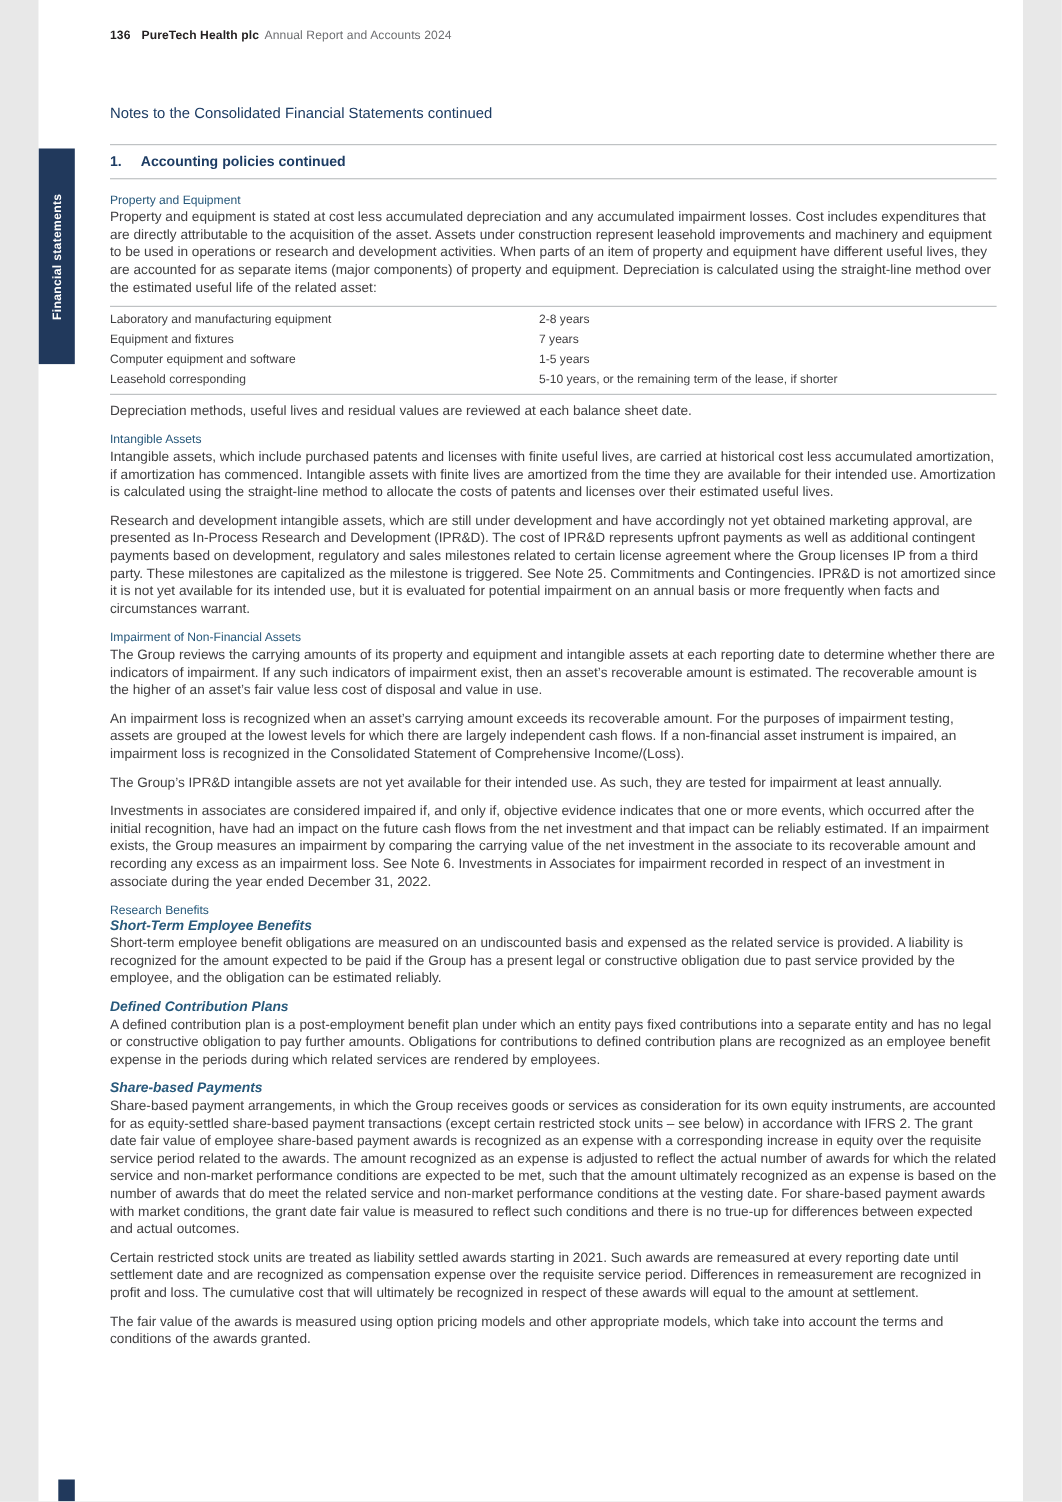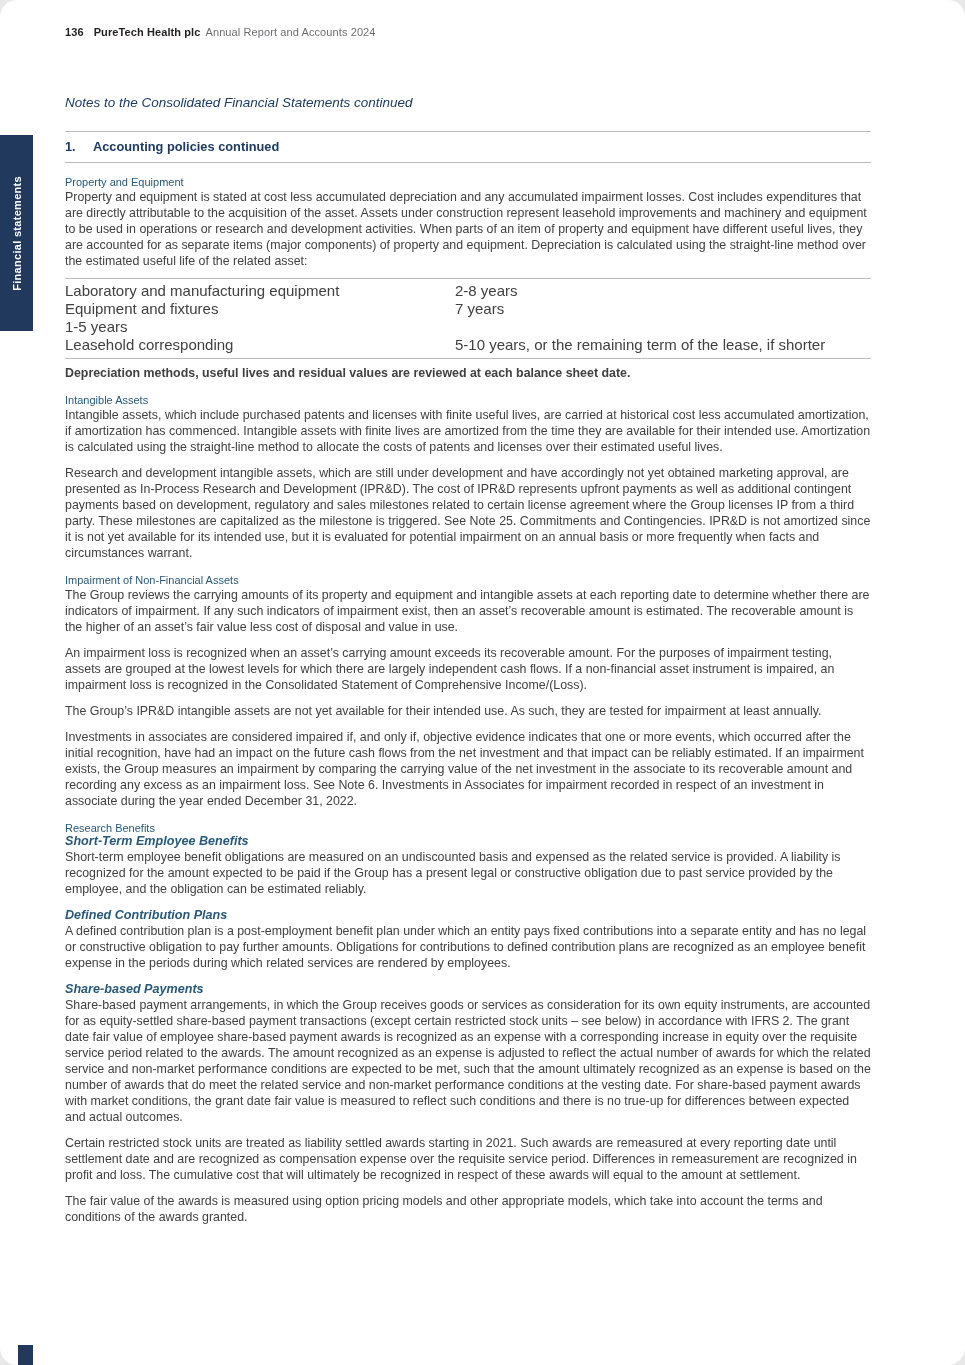--- a/index.html
+++ b/index.html
@@ -1,24 +1,23 @@
 <!DOCTYPE html>
 <html><head>
 <meta charset="utf-8">
 <style>
   html,body { margin:0; padding:0; background:#e8e8e8; }
   .page {
     position:relative;
-    width:965px; height:1365px;
+    width:895px; height:1365px;
     margin:0 auto;
     background:#ffffff;
     font-family:"Liberation Sans", sans-serif;
     color:#414042;
     overflow:hidden;
-    border-radius:17px;
   }
   
   .runhead {
     position:absolute; left:65px; top:26px;
     font-size:11px; letter-spacing:0.1px;
     white-space:nowrap;
   }
   .runhead .pagenum { font-weight:bold; color:#231f20; margin-right:10px; }
   .runhead .brand   { font-weight:bold; color:#231f20; }
   .runhead .suffix  { color:#6d6e71; margin-left:5px; }
@@ -42,21 +41,21 @@
     position:absolute; left:18px; bottom:0;
     width:15px; height:20px;
     background:#21395c;
   }
 
   
   .content { position:absolute; left:65px; top:95px; width:806px; }
 
   .doc-title {
     font-size:13.5px; color:#1d3c63;
-    margin:0 0 21px 0; font-weight:normal;font-style:italic;
+    margin:0 0 21px 0; font-weight:normal;
   }
   .rule { border:0; border-top:1px solid #b9bcbe; margin:0; }
   .note-head {
     display:flex; padding:7px 0 8px 0;
     font-size:12.8px; font-weight:bold; color:#1d3c63;
   }
   .note-head .num { width:28px; }
 
   .sec-head {
     font-size:11px; color:#28597b; font-weight:500;
@@ -74,21 +73,21 @@
 
   
   .ul-table {
     margin-top:9px;
     border-top:1px solid #b9bcbe;
     border-bottom:1px solid #b9bcbe;
     padding:3px 0 4px 0;
   }
   .ul-row {
     display:flex;
-    font-size:15px; line-height:18px;
+    font-size:11px; line-height:18px;
   }
   .ul-row .c1 { width:390px; flex:none; }
   .ul-row .c2 { flex:1; }
 </style>
 </head>
 <body>
 
 <div class="page">
 
   <div class="runhead">
@@ -116,28 +115,29 @@
     <div class="ul-table">
       <div class="ul-row">
         <span class="c1">Laboratory and manufacturing equipment</span>
         <span class="c2">2-8 years</span>
       </div>
       <div class="ul-row">
         <span class="c1">Equipment and fixtures</span>
         <span class="c2">7 years</span>
       </div>
       <div class="ul-row">
+        <span class="c1">Computer equipment and software</span>
         <span class="c2">1-5 years</span>
       </div>
       <div class="ul-row">
         <span class="c1">Leasehold corresponding</span>
         <span class="c2">5-10 years, or the remaining term of the lease, if shorter</span>
       </div>
     </div>
-    <p class="body" style="margin-top:6px;font-weight:bold;">Depreciation methods, useful lives and residual values are reviewed at each balance sheet date.</p>
+    <p class="body" style="margin-top:6px;">Depreciation methods, useful lives and residual values are reviewed at each balance sheet date.</p>
 
     <h2 class="sec-head">Intangible Assets</h2>
     <p class="body tight">Intangible assets, which include purchased patents and licenses with finite useful lives, are carried at historical cost less accumulated amortization, if amortization has commenced. Intangible assets with finite lives are amortized from the time they are available for their intended use. Amortization is calculated using the straight-line method to allocate the costs of patents and licenses over their estimated useful lives.</p>
     <p class="body">Research and development intangible assets, which are still under development and have accordingly not yet obtained marketing approval, are presented as In-Process Research and Development (IPR&amp;D). The cost of IPR&amp;D represents upfront payments as well as additional contingent payments based on development, regulatory and sales milestones related to certain license agreement where the Group licenses IP from a third party. These milestones are capitalized as the milestone is triggered. See Note 25. Commitments and Contingencies. IPR&amp;D is not amortized since it is not yet available for its intended use, but it is evaluated for potential impairment on an annual basis or more frequently when facts and circumstances warrant.</p>
 
     <h2 class="sec-head">Impairment of Non-Financial Assets</h2>
     <p class="body tight">The Group reviews the carrying amounts of its property and equipment and intangible assets at each reporting date to determine whether there are indicators of impairment. If any such indicators of impairment exist, then an asset’s recoverable amount is estimated. The recoverable amount is the higher of an asset’s fair value less cost of disposal and value in use.</p>
     <p class="body">An impairment loss is recognized when an asset’s carrying amount exceeds its recoverable amount. For the purposes of impairment testing, assets are grouped at the lowest levels for which there are largely independent cash flows. If a non-financial asset instrument is impaired, an impairment loss is recognized in the Consolidated Statement of Comprehensive Income/(Loss).</p>
     <p class="body">The Group’s IPR&amp;D intangible assets are not yet available for their intended use. As such, they are tested for impairment at least annually.</p>
     <p class="body">Investments in associates are considered impaired if, and only if, objective evidence indicates that one or more events, which occurred after the initial recognition, have had an impact on the future cash flows from the net investment and that impact can be reliably estimated. If an impairment exists, the Group measures an impairment by comparing the carrying value of the net investment in the associate to its recoverable amount and recording any excess as an impairment loss. See Note 6. Investments in Associates for impairment recorded in respect of an investment in associate during the year ended December 31, 2022.</p>

